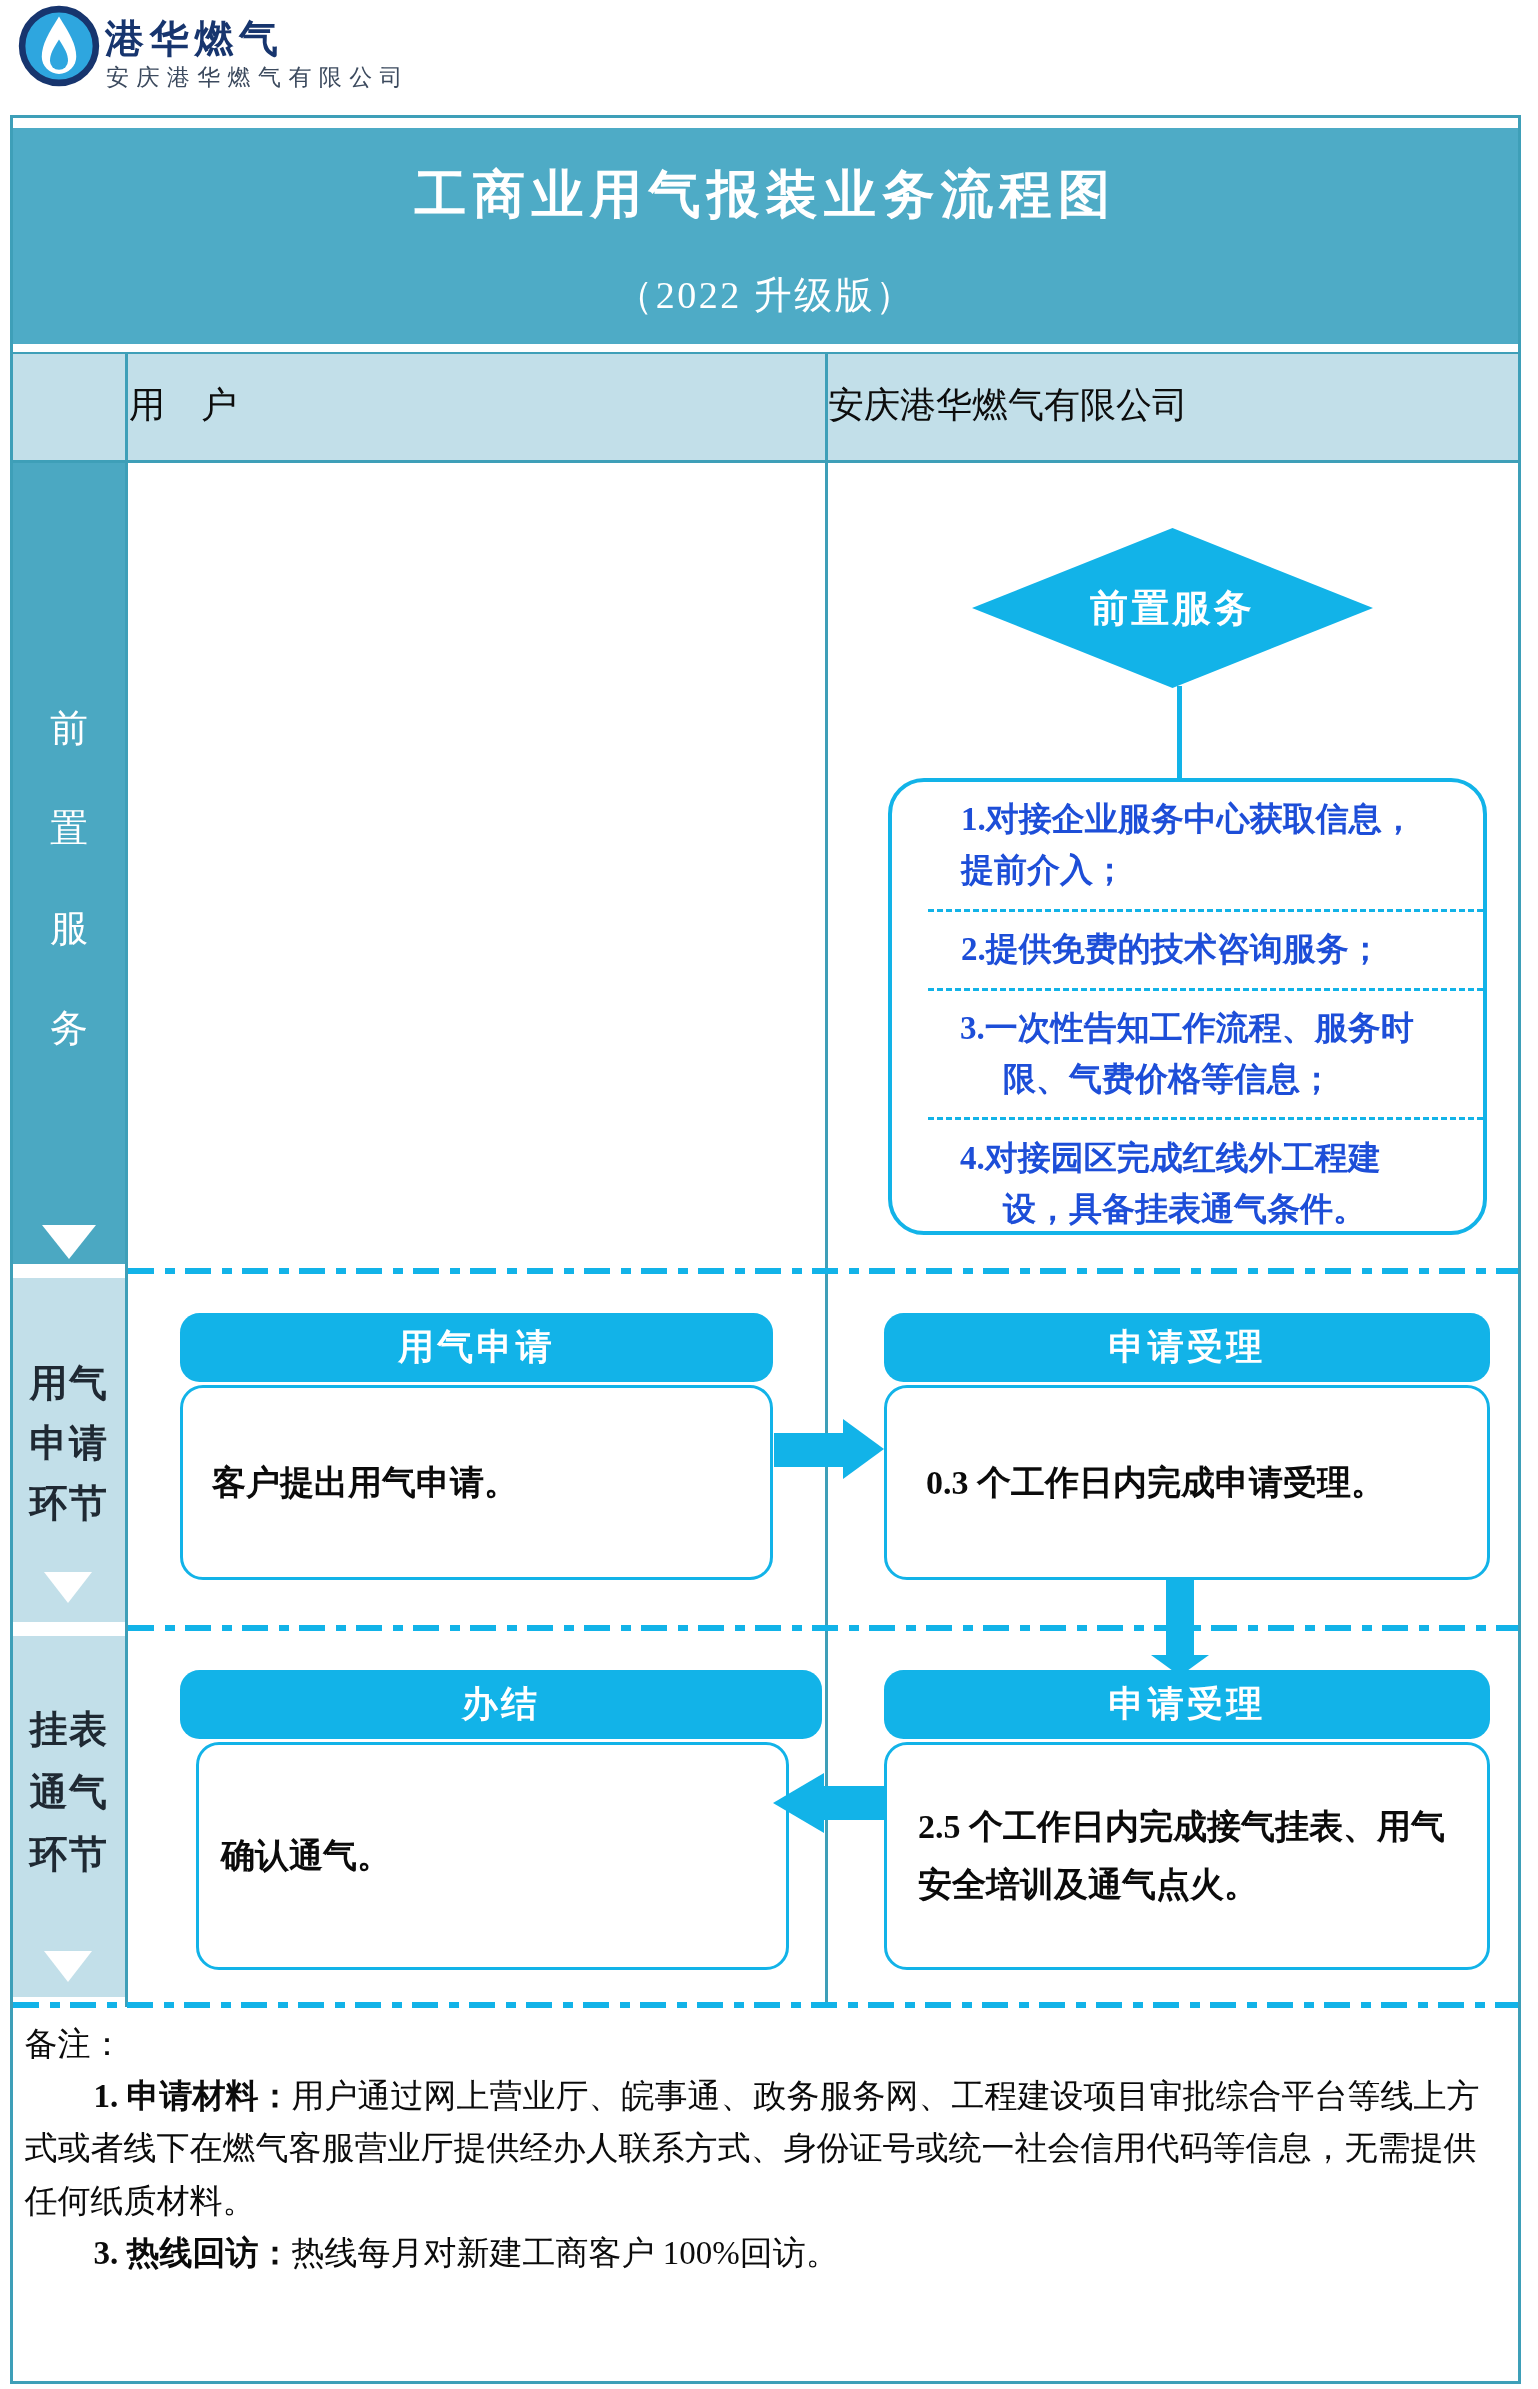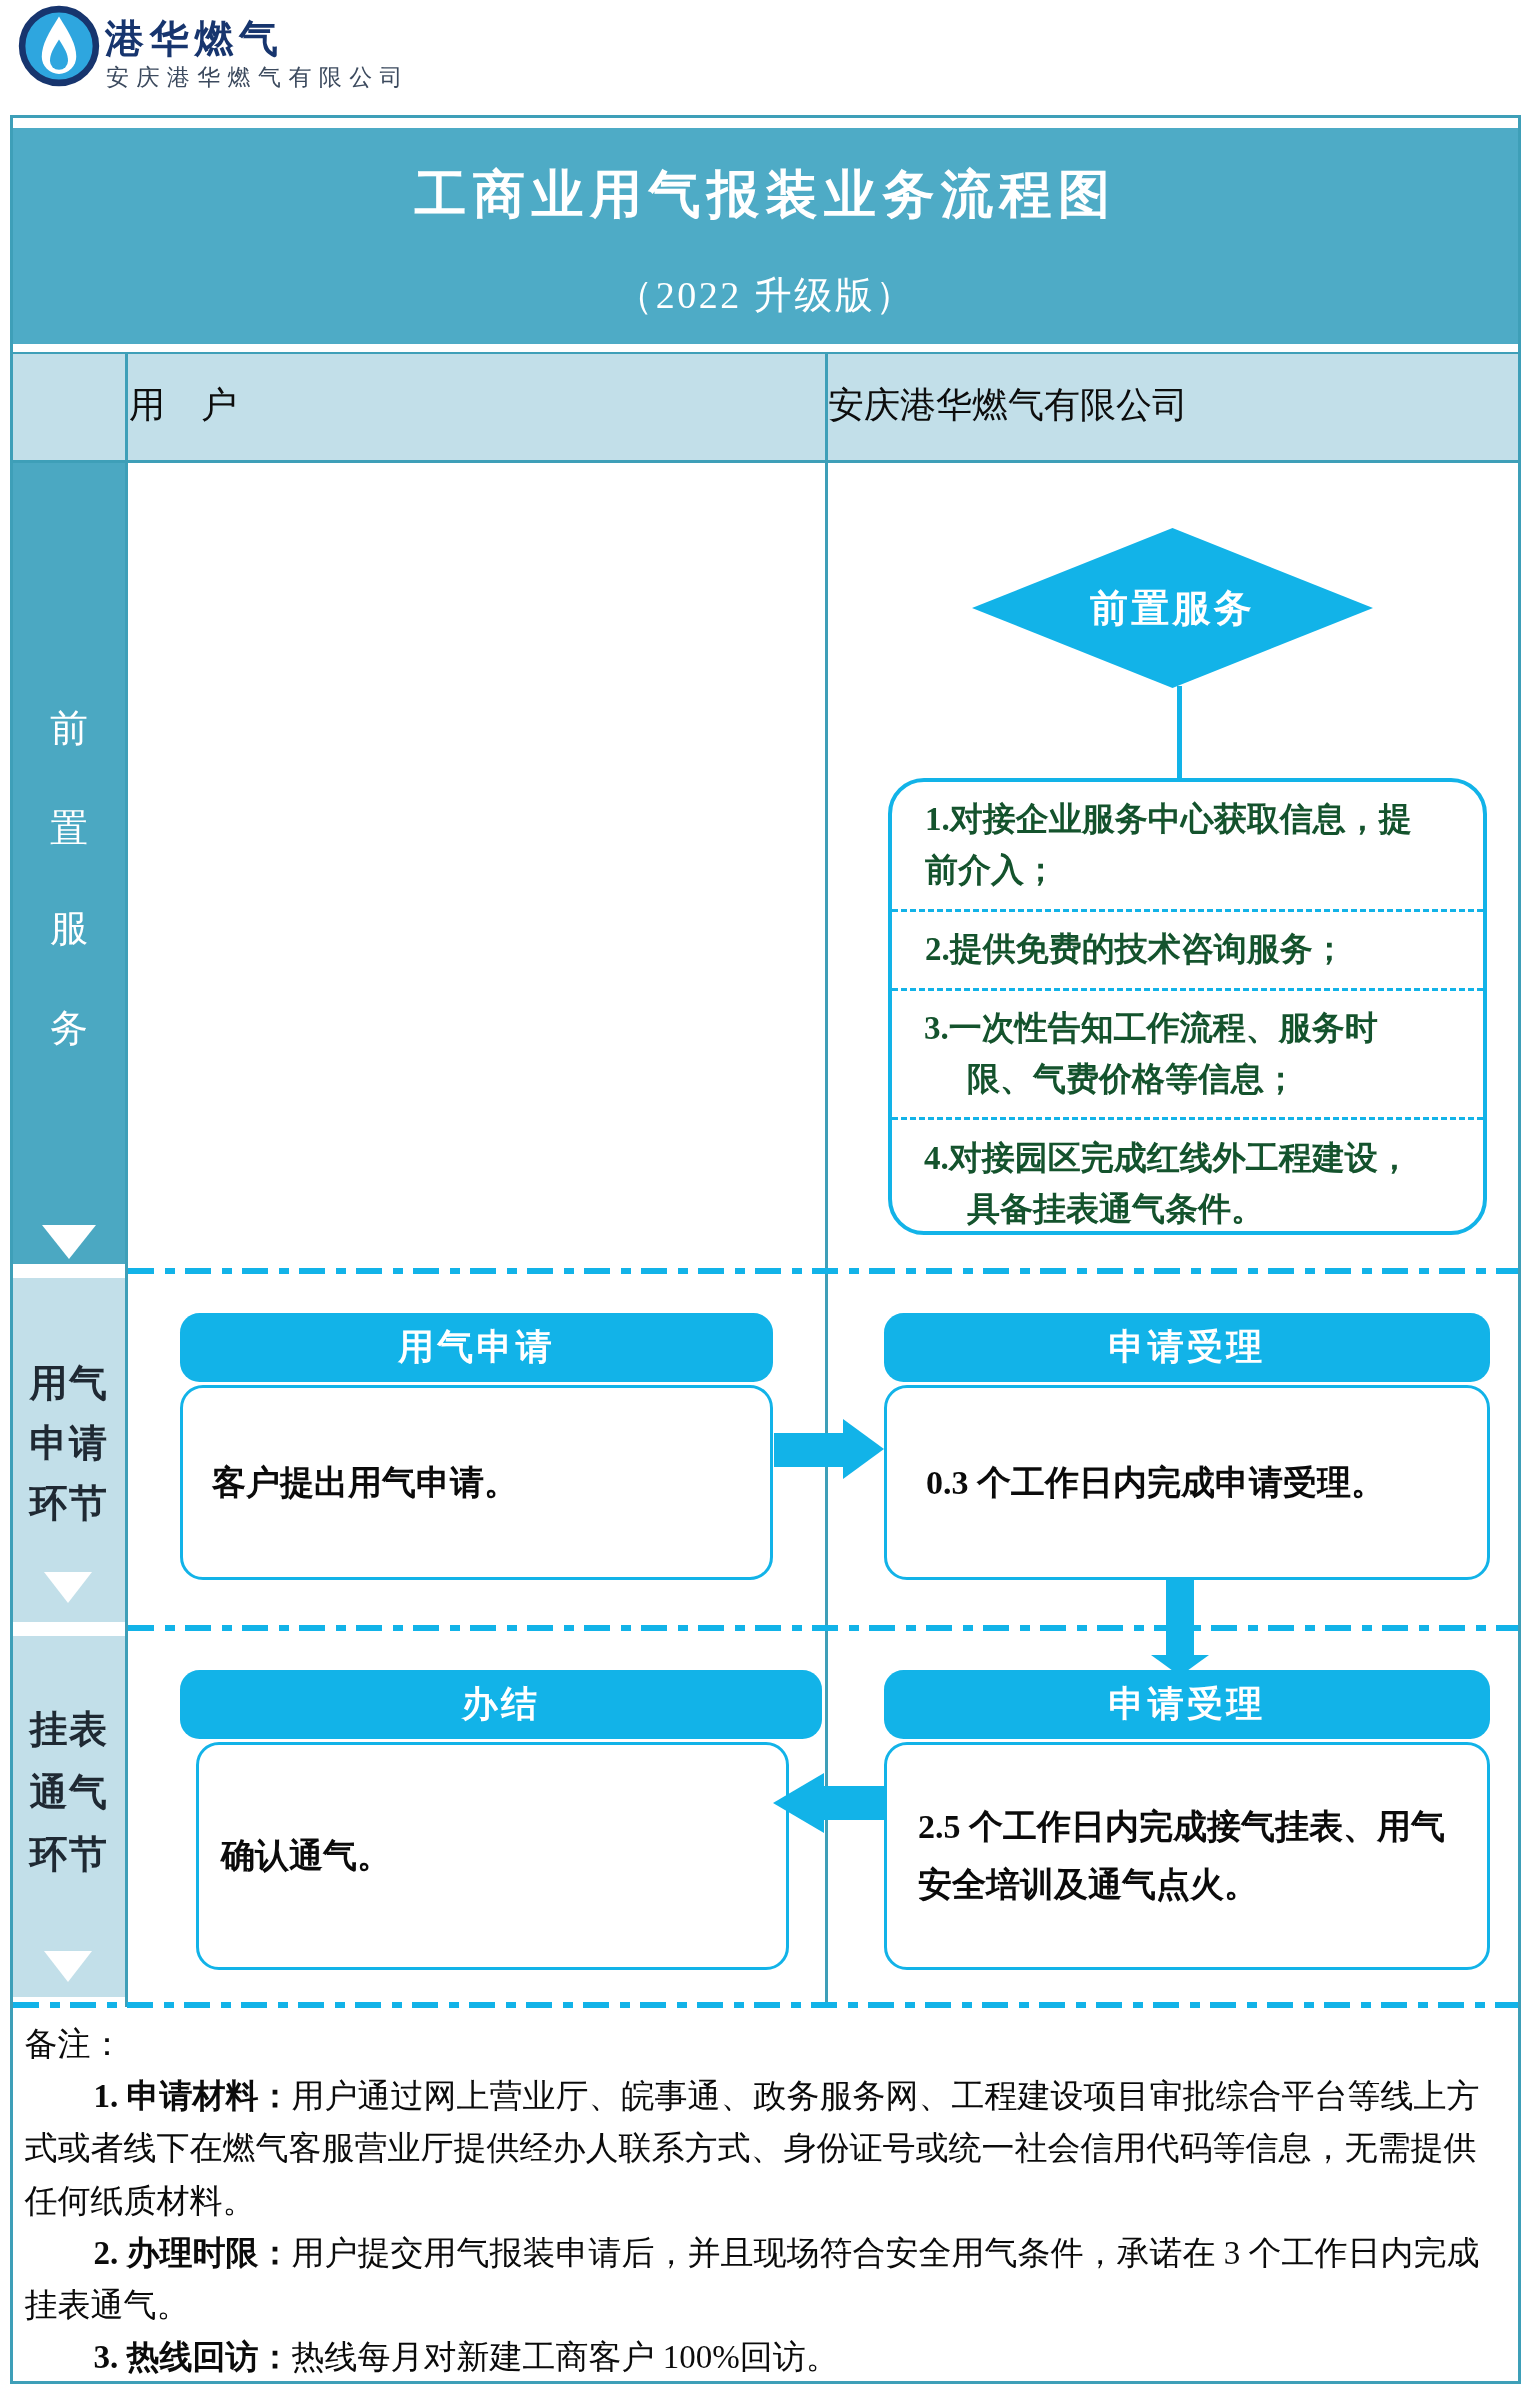--- a/index.html
+++ b/index.html
@@ -50,21 +50,21 @@
   
   .diamond{left:972px;top:528px;width:401px;height:160px;background:#12B3E8;
            clip-path:polygon(50% 0,100% 50%,50% 100%,0 50%);
            display:flex;align-items:center;justify-content:center;}
   .diamond-label{color:#fff;font-size:38px;font-weight:bold;letter-spacing:3.3px;}
   .connector-v{left:1177px;top:686px;width:4.9px;height:93px;background:#12B3E8;}
   .psbox{left:888px;top:778px;width:599px;height:457px;background:#fff;
          border:4.1px solid #12B3E8;border-radius:36px;box-sizing:border-box;
          display:flex;flex-direction:column;overflow:hidden;}
   .psitem{padding:12.3px 49px 12.3px 33px;font-family:"Liberation Serif",serif;font-weight:bold;
-          font-size:33px;color:#14532d;line-height:1.55;}
+          font-size:33px;color:#1d4ed8;line-height:1.55;margin-left:36px;}
   .psitem.sep{border-bottom:3.3px dashed #12B3E8;}
   .psitem.hang{padding-left:75px;text-indent:-43px;}
 
   
   .procbar{height:69px;background:#12B3E8;border-radius:19.6px;display:flex;align-items:center;
            justify-content:center;color:#fff;font-size:36px;font-weight:bold;letter-spacing:3.3px;}
   .procbox{background:#fff;border:3.3px solid #12B3E8;border-radius:23px;box-sizing:border-box;
            display:flex;align-items:center;font-family:"Liberation Serif",serif;font-weight:bold;
            font-size:34px;color:#0b0b0b;line-height:1.7;}
 
@@ -166,18 +166,17 @@
 
   <div class="abs stem" style="left:822px;top:1786px;width:62px;height:34px"></div>
   <div class="abs head-left" style="left:773px;top:1773px"></div>
 
   <div class="abs procbar" style="left:884px;top:1670px;width:606px">申请受理</div>
   <div class="abs procbox" style="left:884px;top:1742px;width:606px;height:228px;padding:0 24.6px 0 31px">2.5 个工作日内完成接气挂表、用气安全培训及通气点火。</div>
 
   <div class="abs notes">
     <p class="nt">备注：</p>
     <p><b>1. 申请材料：</b><span>用户通过网上营业厅、皖事通、政务服务网、工程建设项目审批综合平台等线上方式或者线下在燃气客服营业厅提供经办人联系方式、身份证号或统一社会信用代码等信息，无需提供任何纸质材料。</span></p>
-    <p><b>2. 办理时限：</b><span>用户提交用气报装申请后，并且现场符合安全用气条件，承诺在 3 个工作日内完成挂表通气。</span></p>
     <p><b>3. 热线回访：</b><span>热线每月对新建工商客户 100%回访。</span></p>
   </div>
 
 </div>
 
 
 </body></html>

